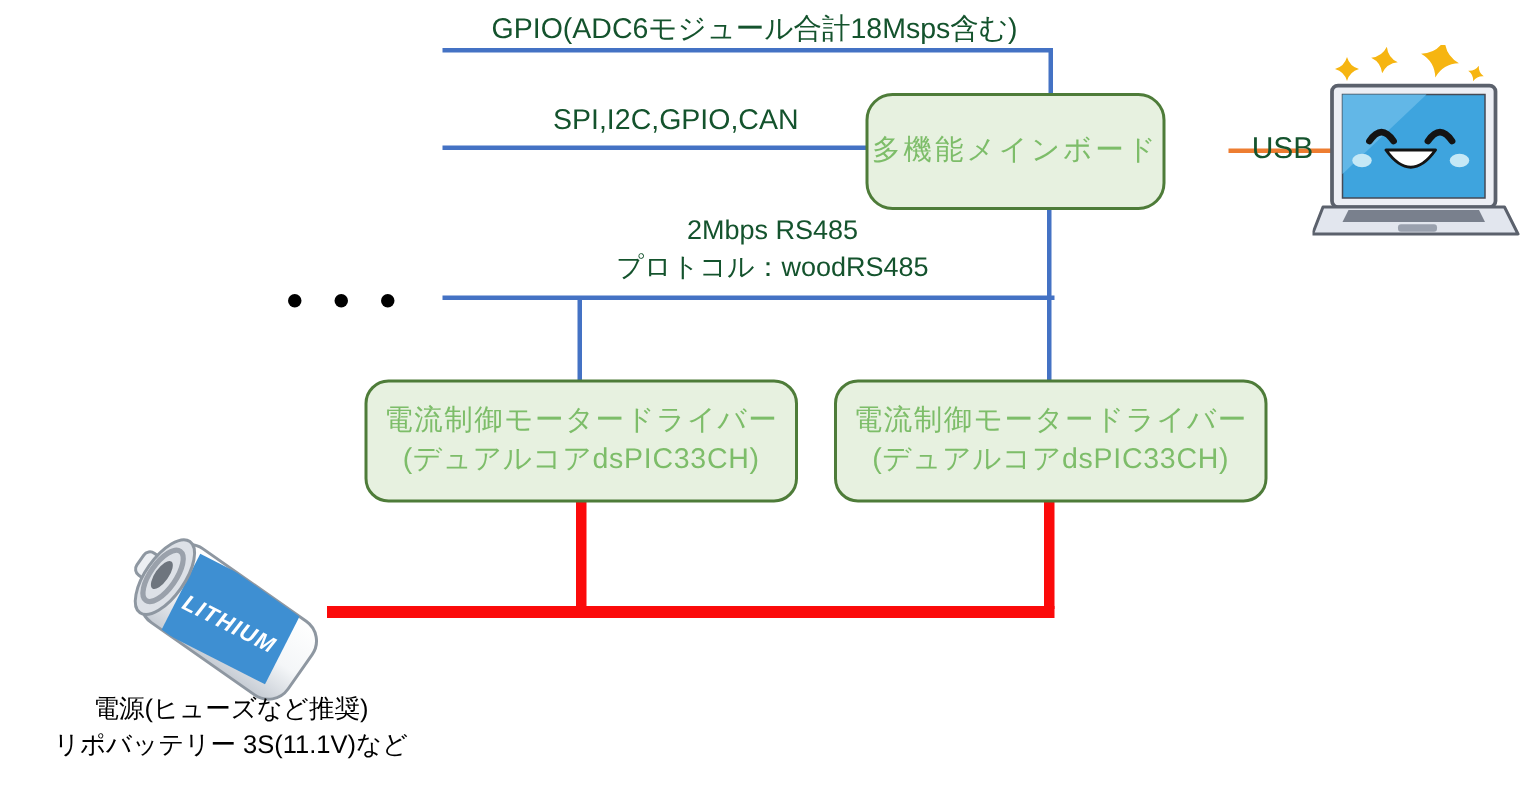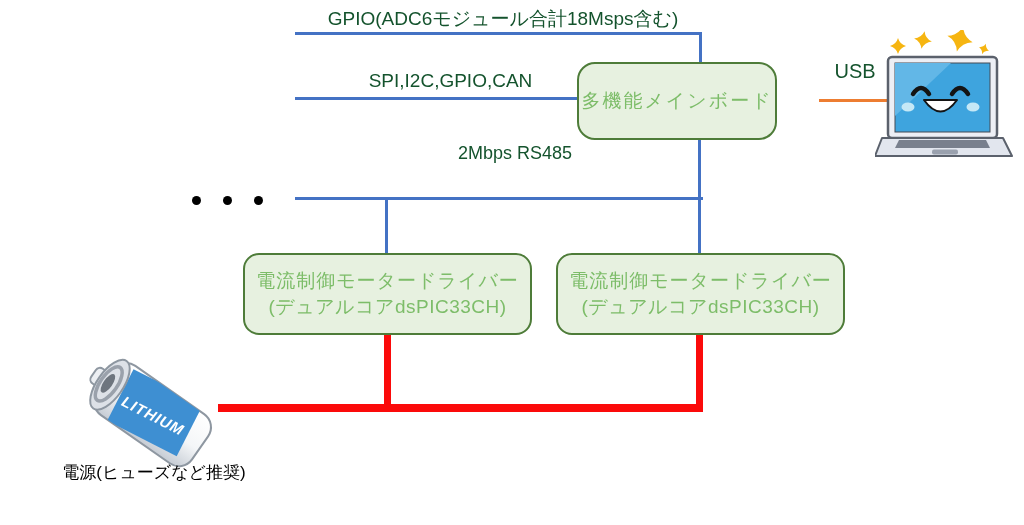--- a/index.html
+++ b/index.html
@@ -43,22 +43,23 @@
   <div class="hline orange" style="left:819px;top:99px;width:70px;height:3px;"></div>
 
   <div class="redline" style="left:384px;top:334px;width:7px;height:72px;"></div>
   <div class="redline" style="left:696px;top:334px;width:7px;height:72px;"></div>
   <div class="redline" style="left:218px;top:404px;width:485px;height:8px;"></div>
 
   <div class="buslabel" style="left:300px;top:6px;width:406px;">GPIO(ADC6モジュール合計18Msps含む)</div>
   <div class="buslabel" style="left:308px;top:70px;width:285px;">SPI,I2C,GPIO,CAN</div>
   <div class="buslabel two" style="left:310px;top:141px;width:410px;">
     <div>2Mbps RS485</div>
+    <div>プロトコル：woodRS485</div>
   </div>
-  <div class="buslabel" style="left:825px;top:60px;width:60px;font-size:20px;">USB</div>
+  <div class="buslabel" style="left:825px;top:88px;width:60px;font-size:20px;">USB</div>
 
   <div class="dots" style="left:192px;top:196px;">
     <div class="dot"></div>
     <div class="dot"></div>
     <div class="dot"></div>
   </div>
 
   <div class="node" style="left:577px;top:62px;width:200px;height:78px;letter-spacing:2px;">
     <div class="ln">多機能メインボード</div>
   </div>
@@ -114,15 +115,16 @@
         <text x="89" y="68" transform="rotate(-8 89 62)" text-anchor="middle" font-style="italic" font-weight="bold" font-size="15" letter-spacing="1" fill="#ffffff" font-family="Liberation Sans, DejaVu Sans, sans-serif">LITHIUM</text>
       </g>
       <ellipse cx="36" cy="62" rx="13" ry="29" fill="#dde1e7" stroke="#8e97a1" stroke-width="2"></ellipse>
       <ellipse cx="34.5" cy="62" rx="8.5" ry="20" fill="none" stroke="#9aa1ab" stroke-width="3.5"></ellipse>
       <ellipse cx="33.5" cy="62" rx="4.5" ry="11" fill="#6e757e"></ellipse>
     </g>
   </svg>
 
   <div class="caption" style="left:4px;top:461px;width:300px;">
     <div>電源(ヒューズなど推奨)</div>
+    <div>リポバッテリー 3S(11.1V)など</div>
   </div>
 
 </div>
 
 </body></html>

